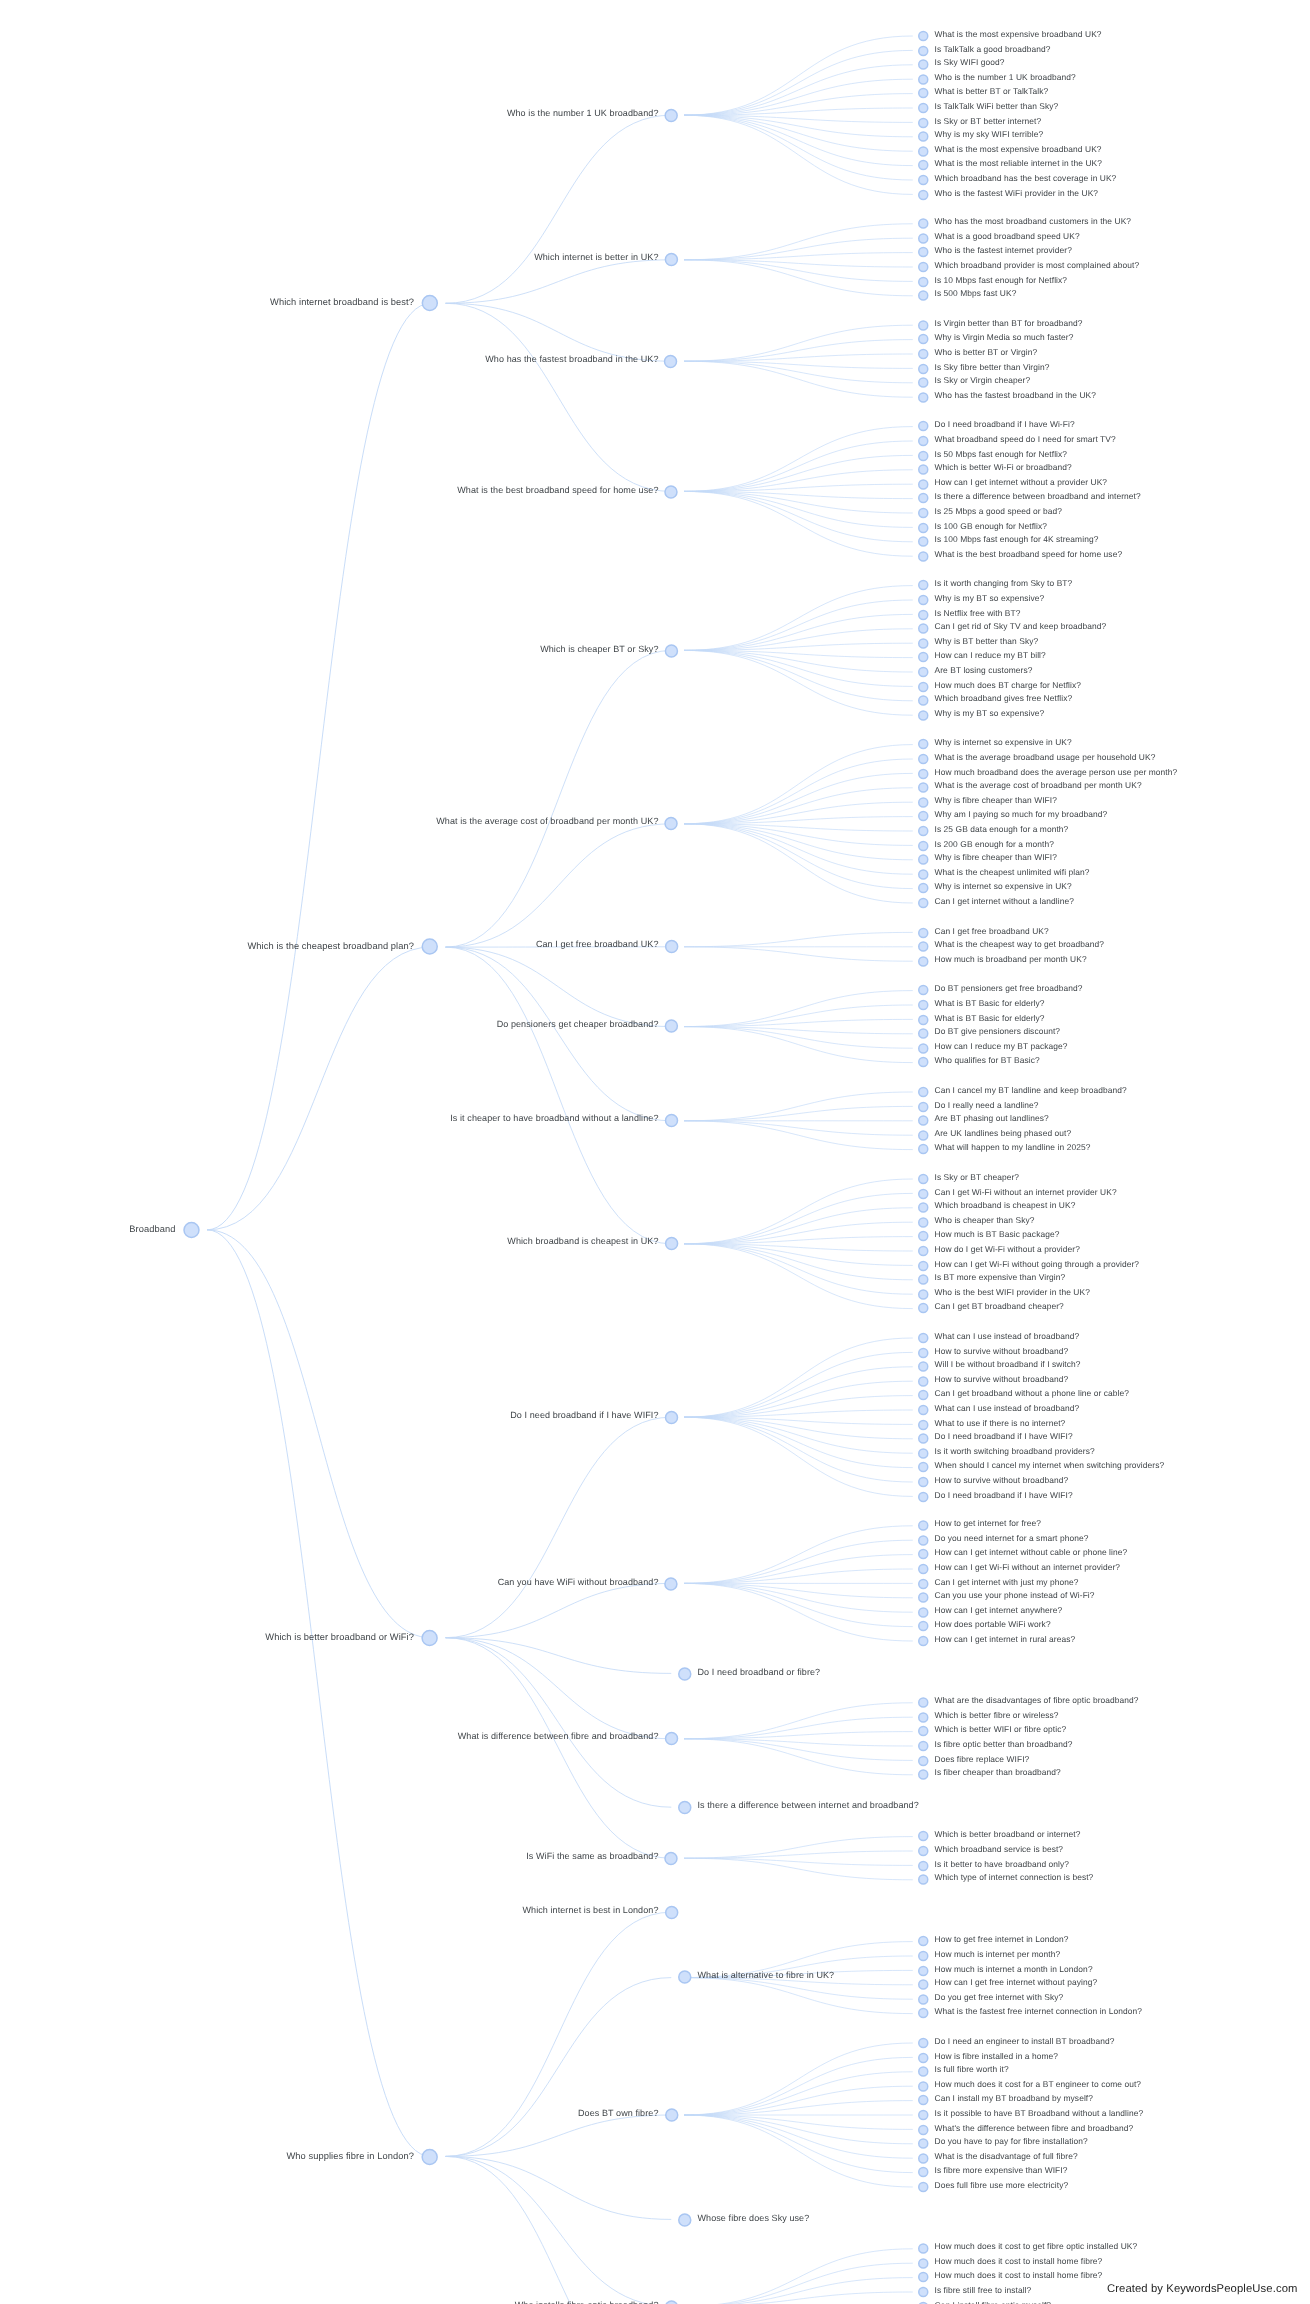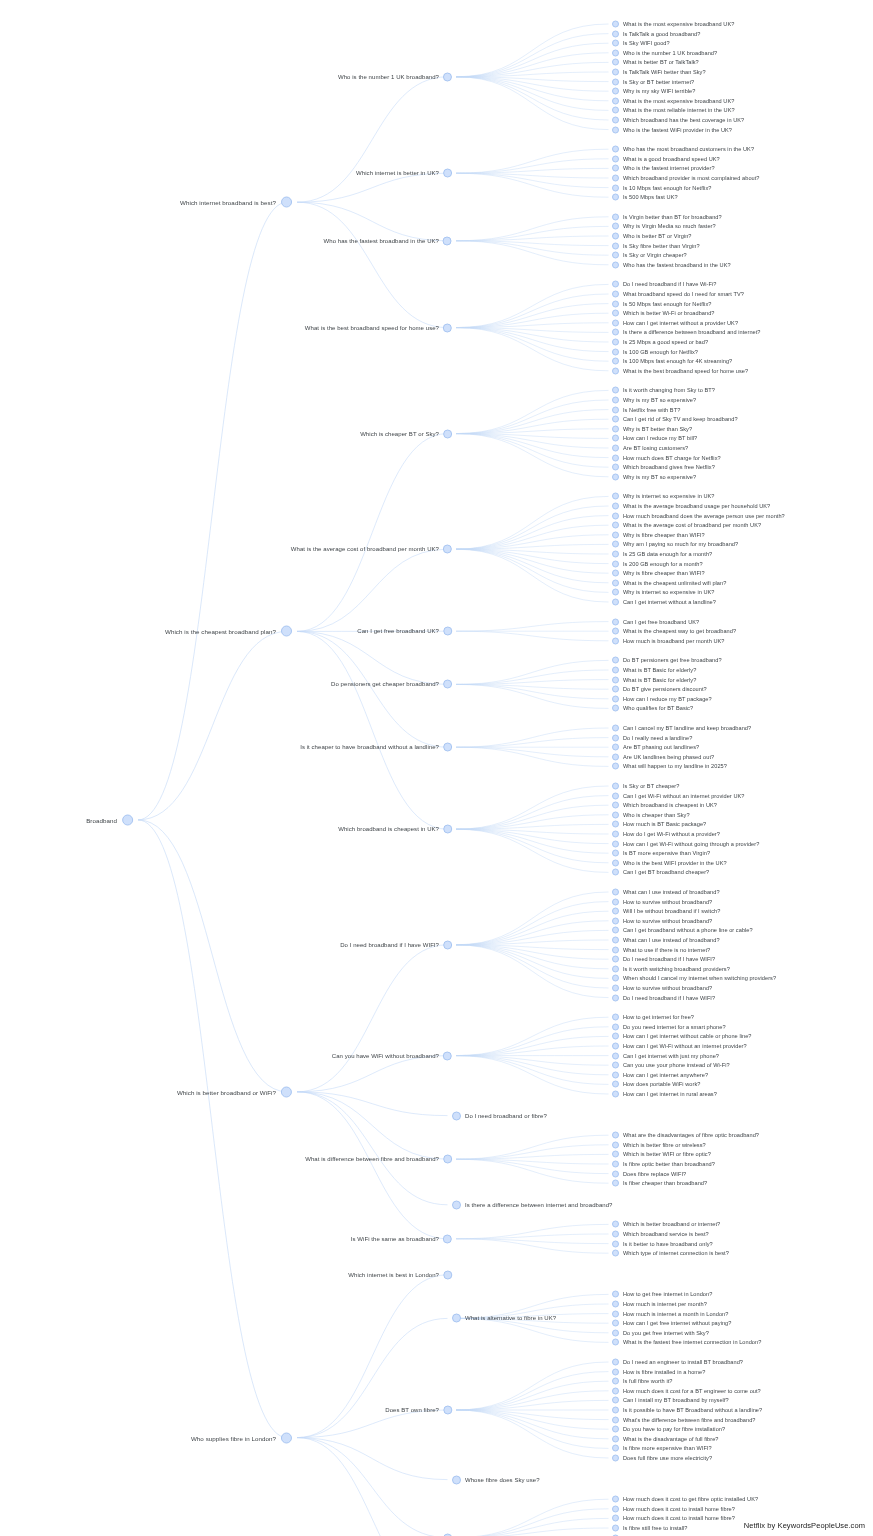--- a/index.html
+++ b/index.html
@@ -843,14 +843,14 @@
       </div>
       <div class="node n-l1 left-anchor" style="left: 292px; top: 1437.6px;">
         <span class="lbl">Who supplies fibre in London?</span>
         <span class="dot"></span>
       </div>
       <div class="node n-root left-anchor" style="left: 133px; top: 819.9px;">
         <span class="lbl">Broadband</span>
         <span class="dot"></span>
       </div>
     </div>
-  <div class="credit">Netflix by KeywordsPeopleUse.com</div>
+  <div class="credit">Created by KeywordsPeopleUse.com</div>
 </div>
 
 </body></html>

